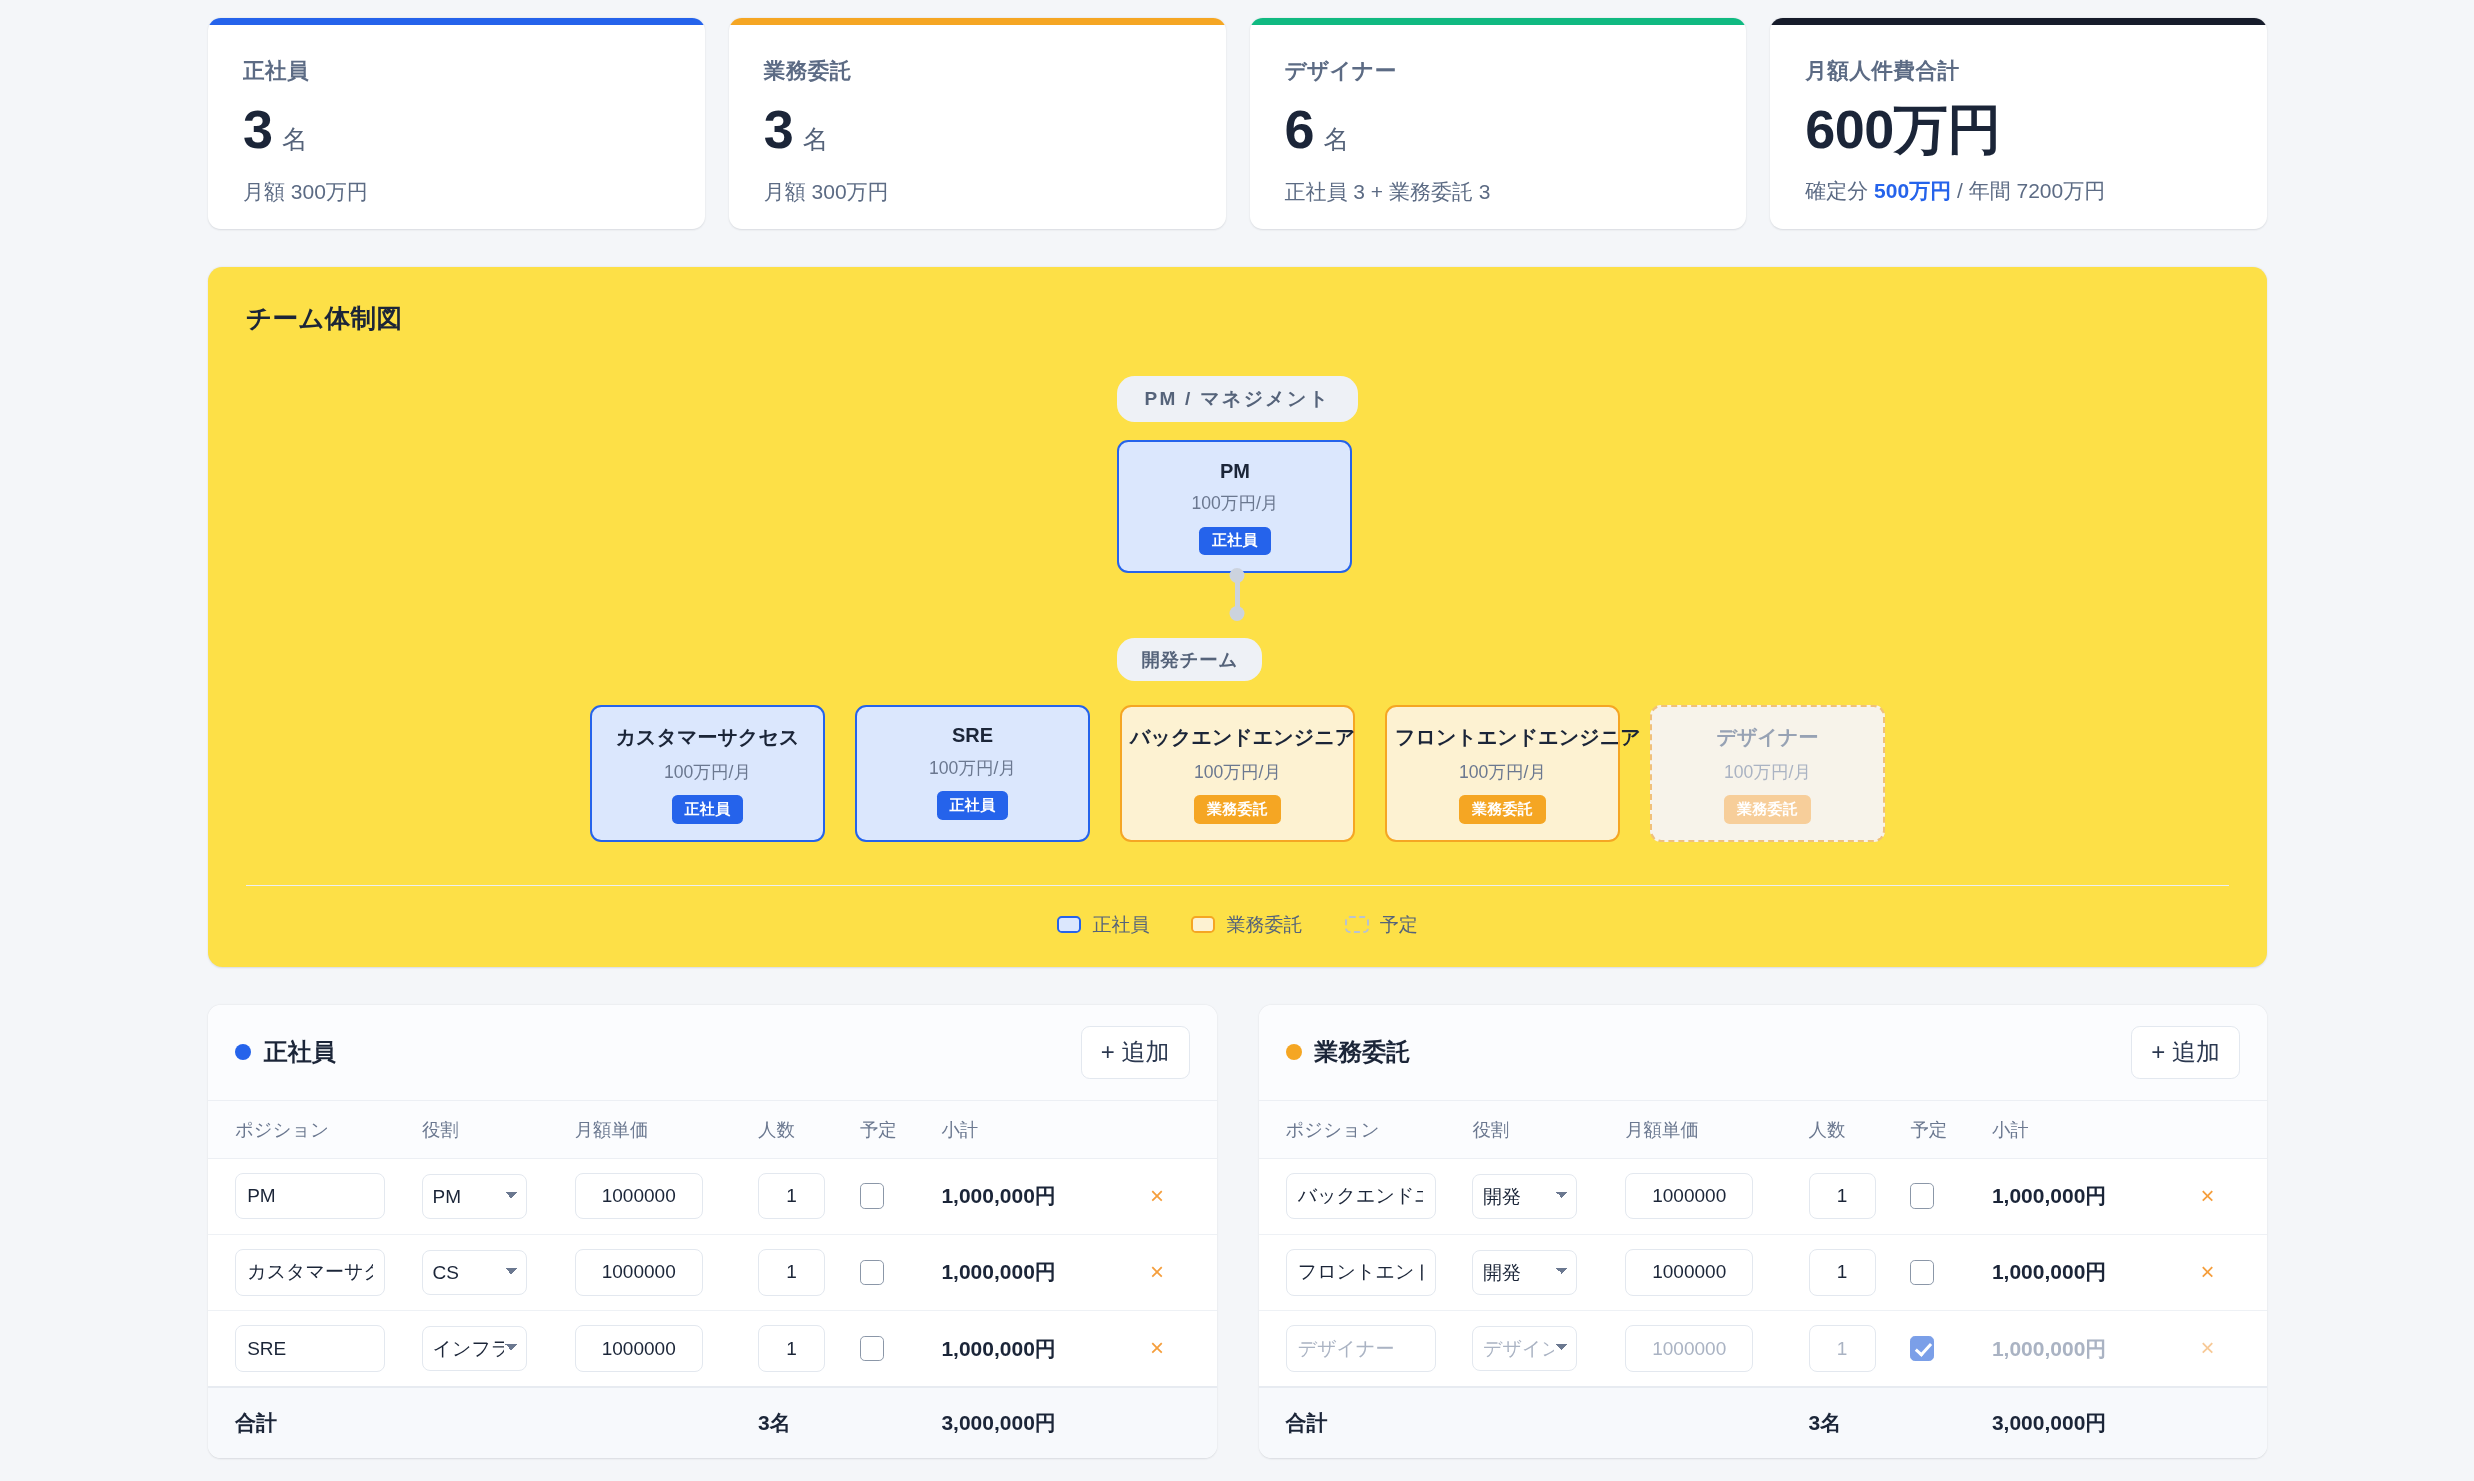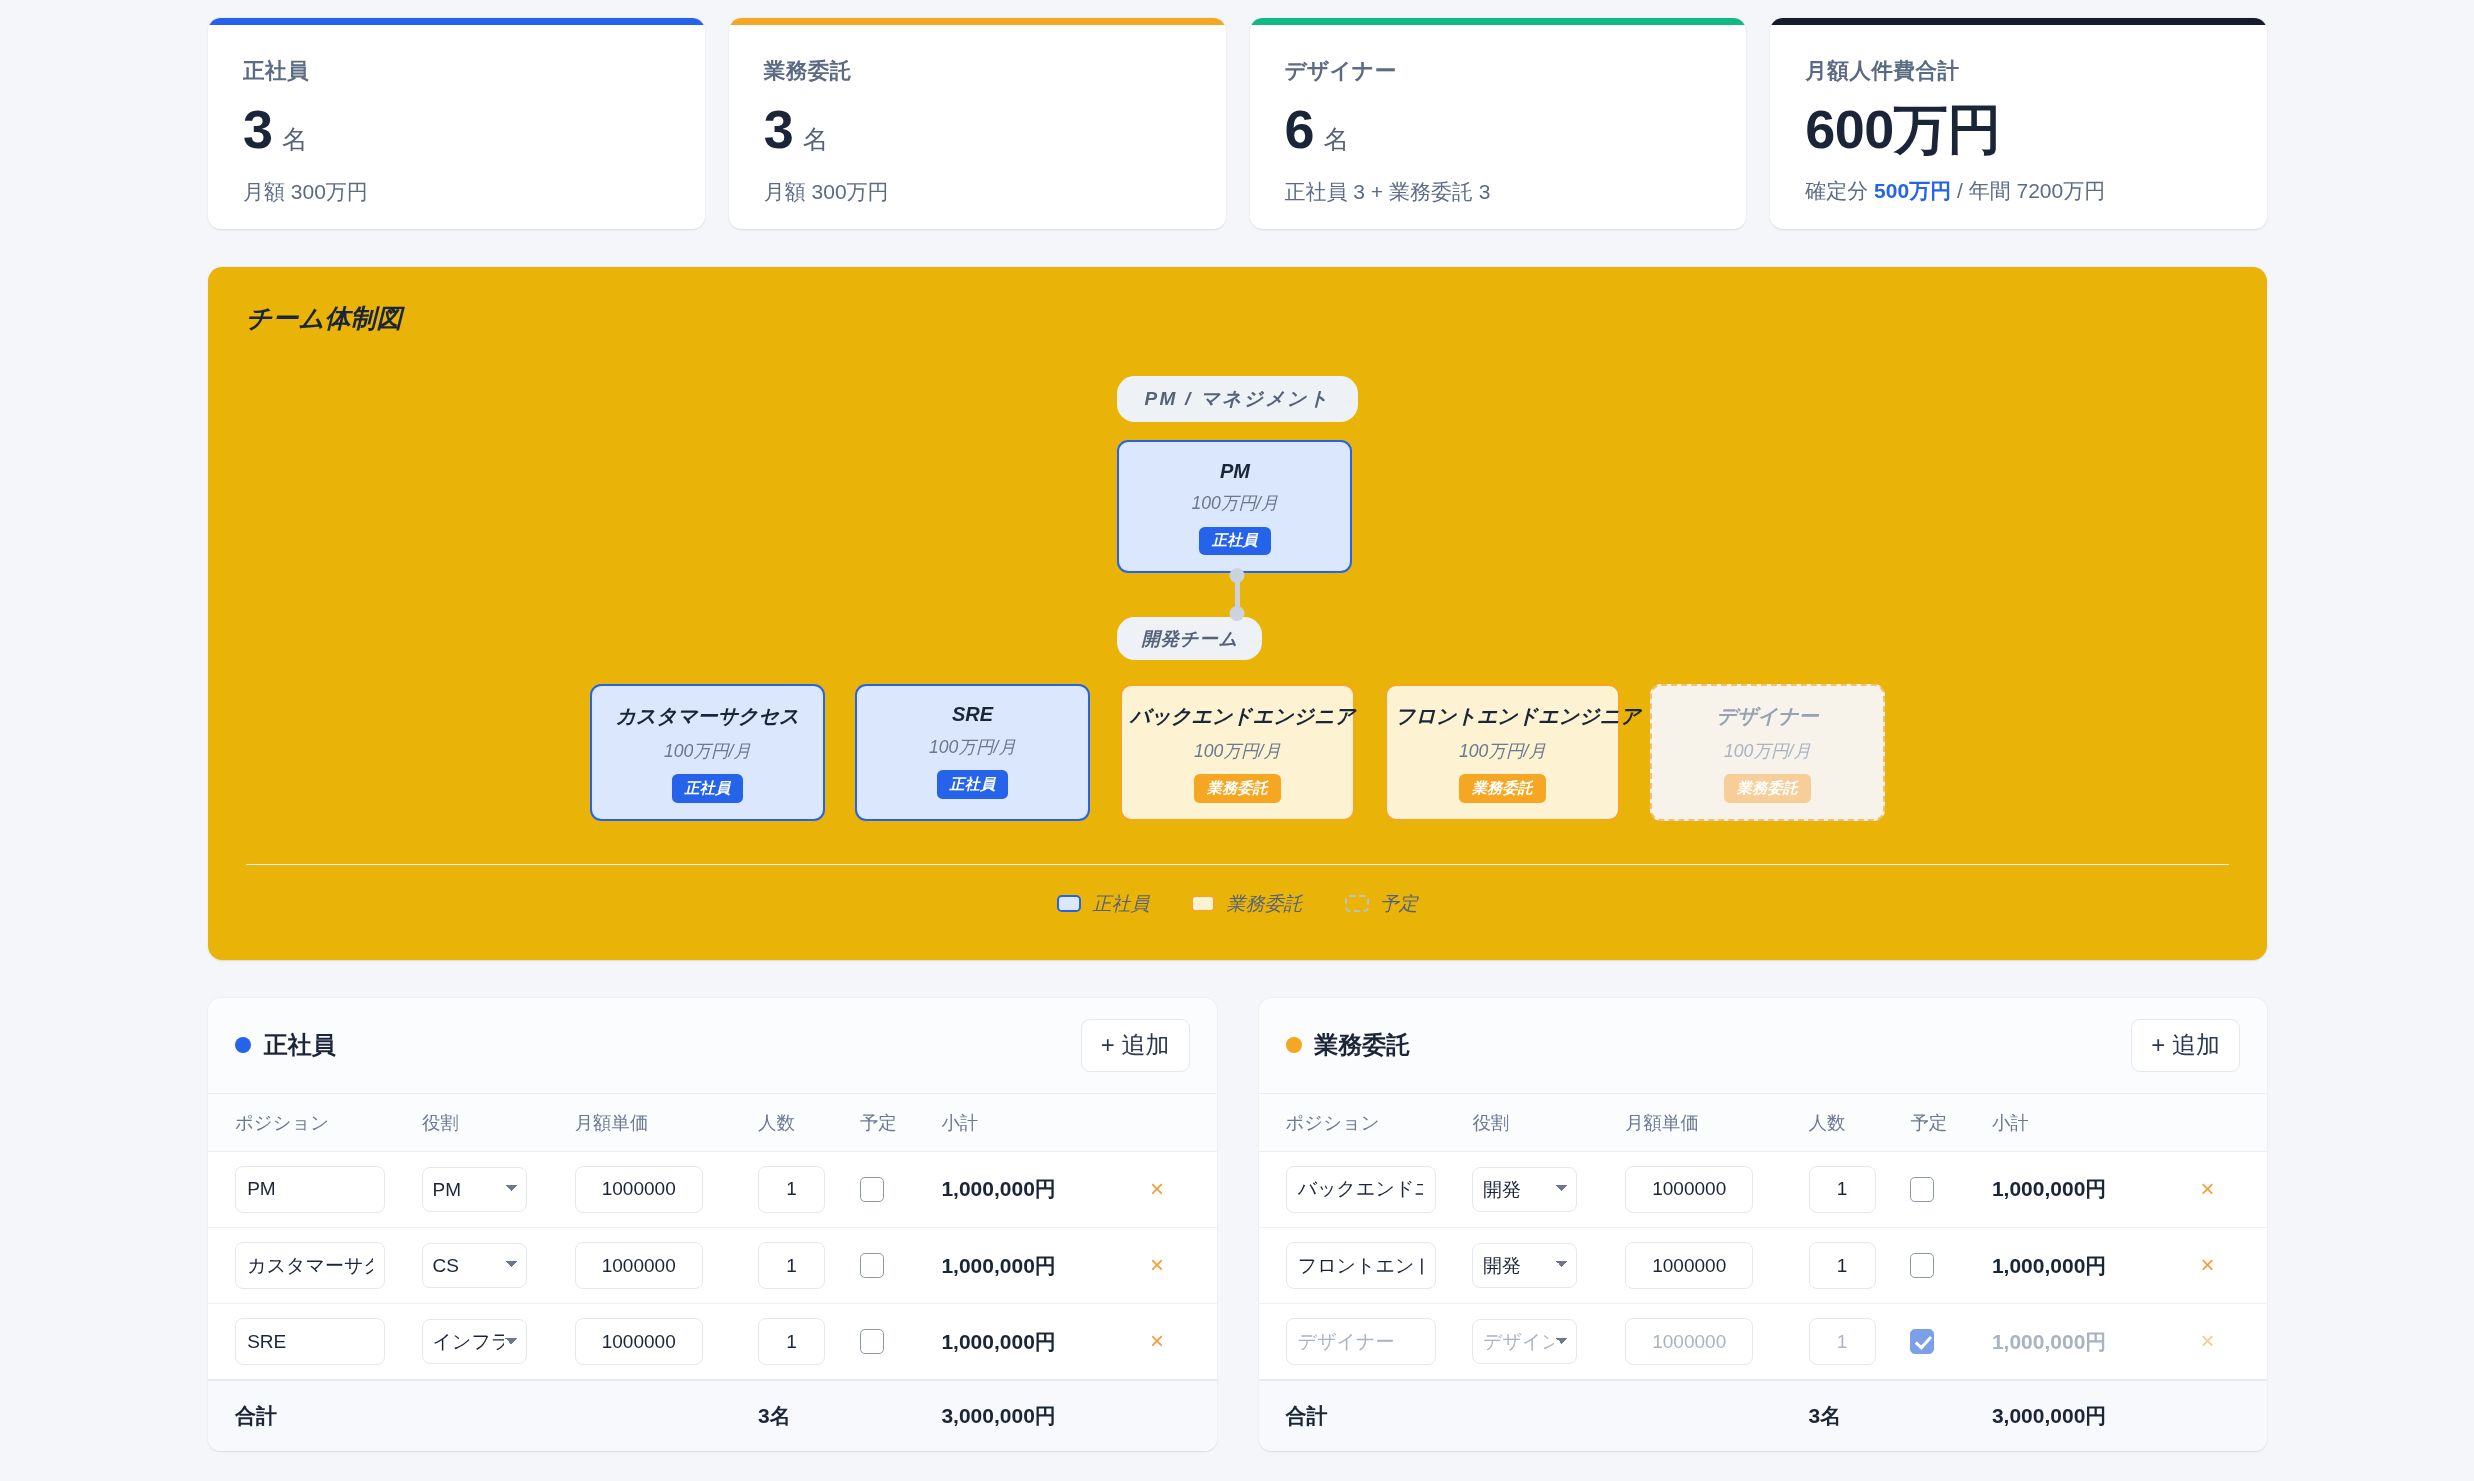--- a/index.html
+++ b/index.html
@@ -70,27 +70,26 @@
   .kpi-sub {
     margin-top: 21px;
     font-size: 21px;
     color: #5c6b84;
   }
   .kpi-sub .hl { color: #2563eb; font-weight: 700; }
 
   
   .org-panel {
     margin-top: 38px;
-    background: #eab308;
+    background: #fde047;
     border-radius: 14.4px;
     padding: 34px 38px 29px 38px;
     box-shadow: 0 0.8px 2.4px rgba(16,24,40,.07), 0 0.8px 1.6px rgba(16,24,40,.05);
     min-height: 693px;
     position: relative;
-    font-style: italic;
   }
   .org-title {
     font-size: 25.6px;
     font-weight: 700;
     color: #1b2538;
     letter-spacing: .01em;
   }
 
   .org-canvas {
     position: relative;
@@ -411,21 +410,21 @@
         <div class="group-pill">PM / マネジメント</div>
 
         <div class="node emp pm-node">
           <div class="node-title">PM</div>
           <div class="node-cost">100万円/月</div>
           <div class="badge emp">正社員</div>
         </div>
 
         <div class="connector"></div>
 
-        <div class="group-pill sub" style="margin-top:2px">開発チーム</div>
+        <div class="group-pill sub" style="margin-top:23px">開発チーム</div>
       </div>
 
       <div class="children-row">
 
         <div class="node emp">
           <div class="node-title">カスタマーサクセス</div>
           <div class="node-cost">100万円/月</div>
           <div class="badge emp">正社員</div>
         </div>
 

